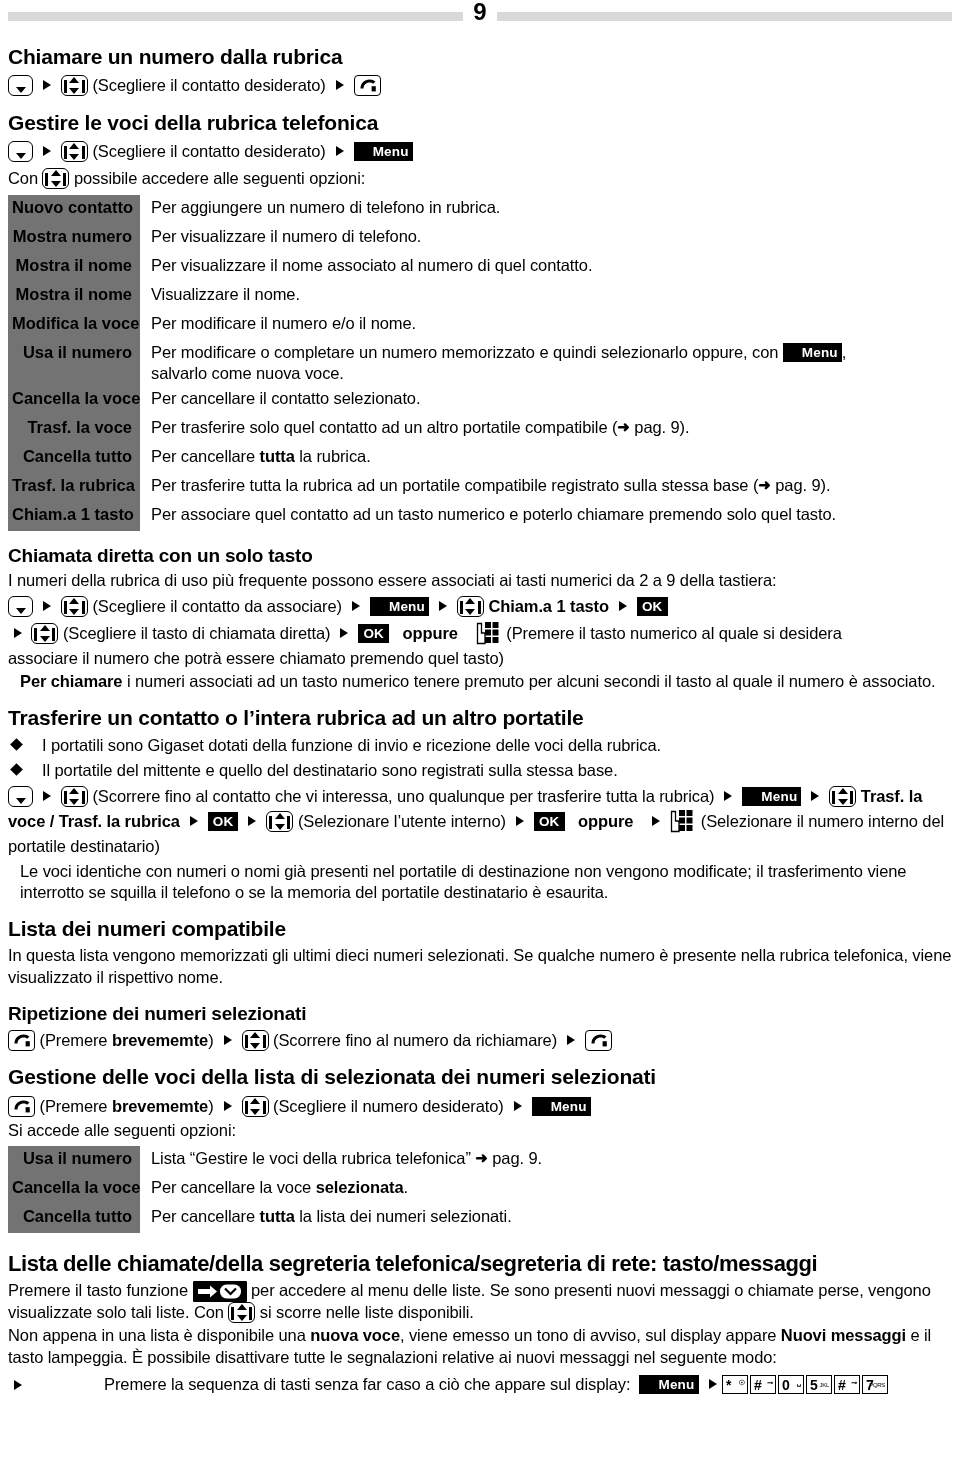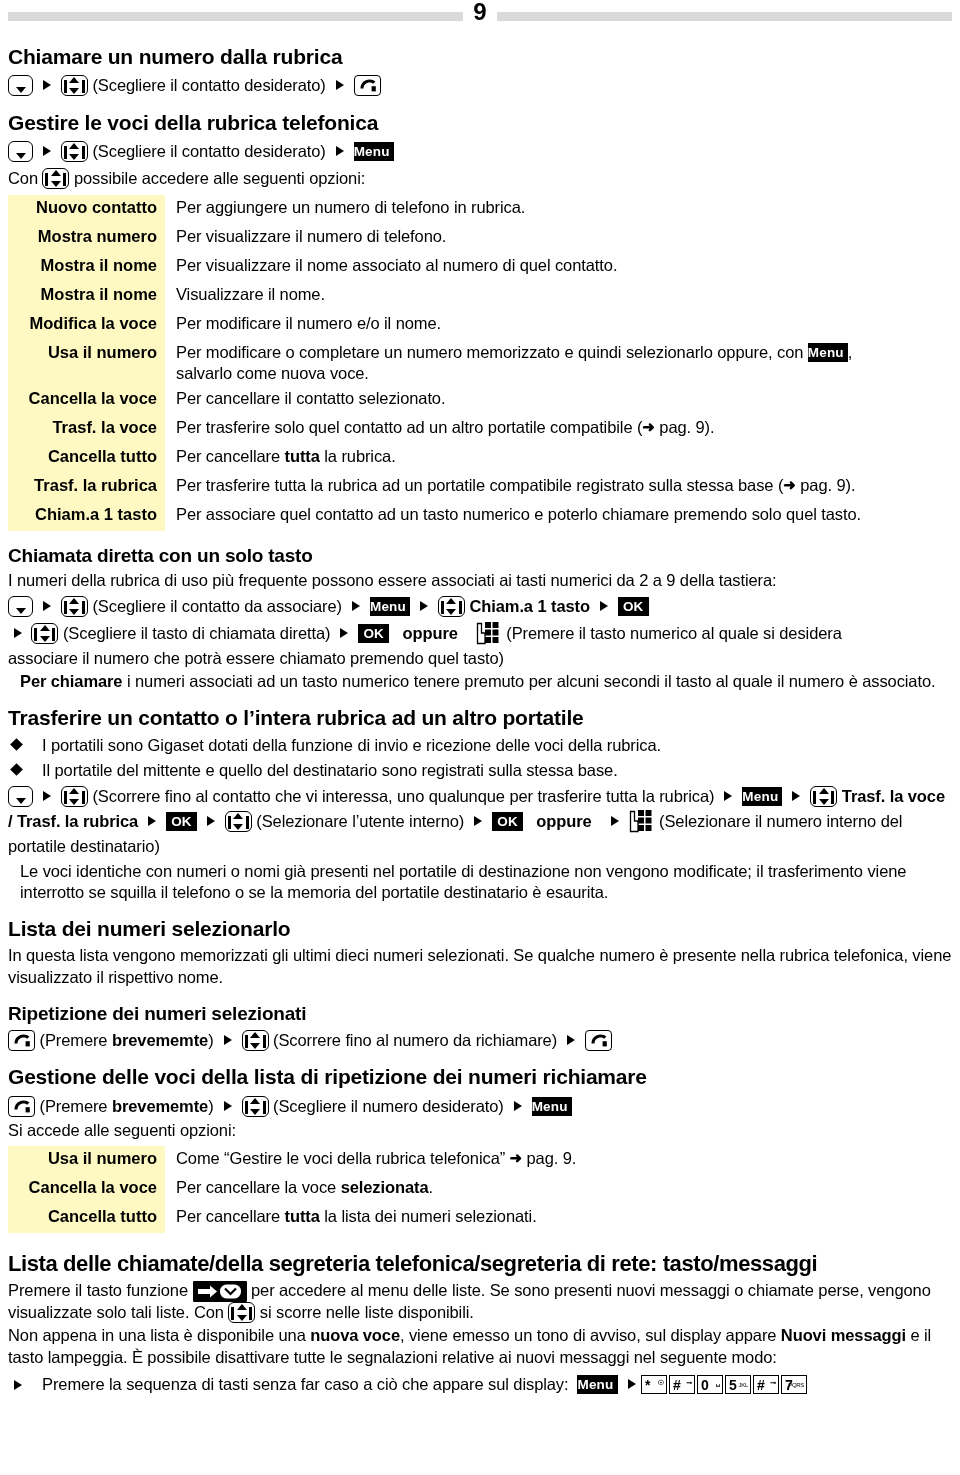--- a/index.html
+++ b/index.html
@@ -63,21 +63,21 @@
     position:relative;display:inline-block;width:27px;height:21px;
     border:1.6px solid #000;border-radius:4px;background:#fff;vertical-align:-5px;box-sizing:border-box;
     overflow:hidden;
   }
   .keytalk svg{position:absolute;left:3px;top:2px;}
 
   
   .badge{
     display:inline-block;background:#000;color:#fff;
     font-size:13.5px;font-weight:bold;line-height:17px;
-    padding:1px 4px 1px 0;vertical-align:1px;letter-spacing:.2px;
+    padding:1px 4px 1px 19px;vertical-align:1px;letter-spacing:.2px;
     font-family:"Liberation Sans", sans-serif;
   }
   .badge.ok{padding:1px 5px;}
 
   
   .keypadglyph{position:relative;display:inline-block;width:26px;height:24px;vertical-align:-6px;}
   .keypadglyph svg{position:absolute;left:0;top:0;}
 
   
   .msgkey{
@@ -93,39 +93,39 @@
     margin-right:2px;position:relative;padding:0 2px;
   }
   .kc .d{position:absolute;left:3px;top:0px;font-size:14px;font-weight:bold;line-height:18px;}
   .kc .s{position:absolute;right:2px;top:2px;font-size:7px;line-height:9px;font-weight:bold;}
   .kc .s2{position:absolute;right:2px;top:5px;font-size:6px;line-height:8px;letter-spacing:-.3px;}
 
   
   table.opts{border-collapse:collapse;width:944px;margin:4px 0 0 0;table-layout:fixed;}
   table.opts td{vertical-align:top;padding:0;}
   table.opts td.lab{
-    width:157px;background:#fef9c3;
+    width:132px;background:#737373;
     font-size:16.5px;font-weight:bold;text-align:right;
     padding:2px 8px 2px 4px;line-height:1.3;box-sizing:border-box;
     white-space:nowrap;
   }
   table.opts td.desc{
     font-size:16.5px;line-height:1.3;padding:2px 0 2px 11px;letter-spacing:-.1px;
   }
   table.opts tr{height:29px;}
 
   
   ul.diam{list-style:none;margin:3px 0 2px 0;padding:0;}
   ul.diam li{font-size:16.5px;line-height:1.4;padding-left:34px;position:relative;margin:2px 0;letter-spacing:-.1px;}
   ul.diam li:before{
     content:"";position:absolute;left:4px;top:6px;width:9px;height:9px;background:#000;
     transform:rotate(45deg);
   }
   ul.tri{list-style:none;margin:4px 0 0 0;padding:0;}
-  ul.tri li{font-size:16.5px;line-height:1.45;padding-left:34px;position:relative;letter-spacing:-.1px;}
+  ul.tri li{font-size:16.5px;line-height:1.45;padding-left:34px;position:relative;letter-spacing:-.1px;text-align:center;}
   ul.tri li:before{
     content:"";position:absolute;left:6px;top:7px;
     border-left:8px solid #000;border-top:5px solid transparent;border-bottom:5px solid transparent;
   }
   .nowrapseq{white-space:nowrap;}
 </style>
 </head>
 <body>
 
 <div class="page">
@@ -295,21 +295,21 @@
           <rect x="16.5" y="8.5" width="6" height="6" fill="#000"></rect>
         <rect x="9" y="16" width="6" height="6" fill="#000"></rect>
           <rect x="16.5" y="16" width="6" height="6" fill="#000"></rect>
         <path d="M1.5 2.5 L5.5 2.5 L5.5 12 L9 12 L9 22.5 L1.5 22.5 Z" fill="#fff" stroke="#000" stroke-width="1.3"></path>
       </svg>
     </span>
     <span class="txt">(Selezionare il numero interno del portatile destinatario)</span>
   </div>
   <p class="body">Le voci identiche con numeri o nomi già presenti nel portatile di destinazione non vengono modificate; il trasferimento viene interrotto se squilla il telefono o se la memoria del portatile destinatario è esaurita.</p>
 
-  <h1 class="sec">Lista dei numeri selezionarlo</h1>
+  <h1 class="sec">Lista dei numeri compatibile</h1>
   <p class="body tight">In questa lista vengono memorizzati gli ultimi dieci numeri selezionati. Se qualche numero è presente nella rubrica telefonica, viene visualizzato il rispettivo nome.</p>
 
   <h2 class="sub">Ripetizione dei numeri selezionati</h2>
   <div class="steps">
     <span class="keytalk">
       <svg width="20" height="16" viewBox="0 0 20 16">
           <path d="M2.5 10.5 C2.5 5 6.5 1.5 11.5 1.5 C14 1.5 16 2.3 17.4 3.6 L15.2 5.8 C14.2 5 13 4.5 11.5 4.5 C8.2 4.5 5.5 7 5.5 10.5 Z" fill="#000"></path>
           <rect x="13.6" y="8.2" width="4.2" height="5.2" fill="#000"></rect>
         </svg>
     </span>
@@ -319,21 +319,21 @@
     <span class="txt">(Scorrere fino al numero da richiamare)</span>
     <span class="arr"></span>
     <span class="keytalk">
       <svg width="20" height="16" viewBox="0 0 20 16">
           <path d="M2.5 10.5 C2.5 5 6.5 1.5 11.5 1.5 C14 1.5 16 2.3 17.4 3.6 L15.2 5.8 C14.2 5 13 4.5 11.5 4.5 C8.2 4.5 5.5 7 5.5 10.5 Z" fill="#000"></path>
           <rect x="13.6" y="8.2" width="4.2" height="5.2" fill="#000"></rect>
         </svg>
     </span>
   </div>
 
-  <h1 class="sec">Gestione delle voci della lista di ripetizione dei numeri richiamare</h1>
+  <h1 class="sec">Gestione delle voci della lista di selezionata dei numeri selezionati</h1>
   <div class="steps">
     <span class="keytalk">
       <svg width="20" height="16" viewBox="0 0 20 16">
           <path d="M2.5 10.5 C2.5 5 6.5 1.5 11.5 1.5 C14 1.5 16 2.3 17.4 3.6 L15.2 5.8 C14.2 5 13 4.5 11.5 4.5 C8.2 4.5 5.5 7 5.5 10.5 Z" fill="#000"></path>
           <rect x="13.6" y="8.2" width="4.2" height="5.2" fill="#000"></rect>
         </svg>
     </span>
     <span>(Premere </span><b>brevememte</b><span>)</span>
     <span class="arr"></span>
     <span class="keybox nav"><i class="tri-u"></i><i class="tri-d"></i></span>
@@ -341,21 +341,21 @@
     <span class="arr"></span>
     <span class="badge">Menu</span>
   </div>
   <p class="body tight">Si accede alle seguenti opzioni:</p>
 
   <table class="opts">
     <tbody>
         <tr>
       <td class="lab">Usa il numero</td>
       <td class="desc">
-        <span>Come “Gestire le voci della rubrica telefonica” </span><span class="refarr">➜</span> <span>pag. 9</span><span>.</span>
+        <span>Lista “Gestire le voci della rubrica telefonica” </span><span class="refarr">➜</span> <span>pag. 9</span><span>.</span>
       </td>
     </tr>
     <tr>
       <td class="lab">Cancella la voce</td>
       <td class="desc">
         <span>Per cancellare la voce </span><b>selezionata</b><span>.</span>
       </td>
     </tr>
     <tr>
       <td class="lab">Cancella tutto</td>

